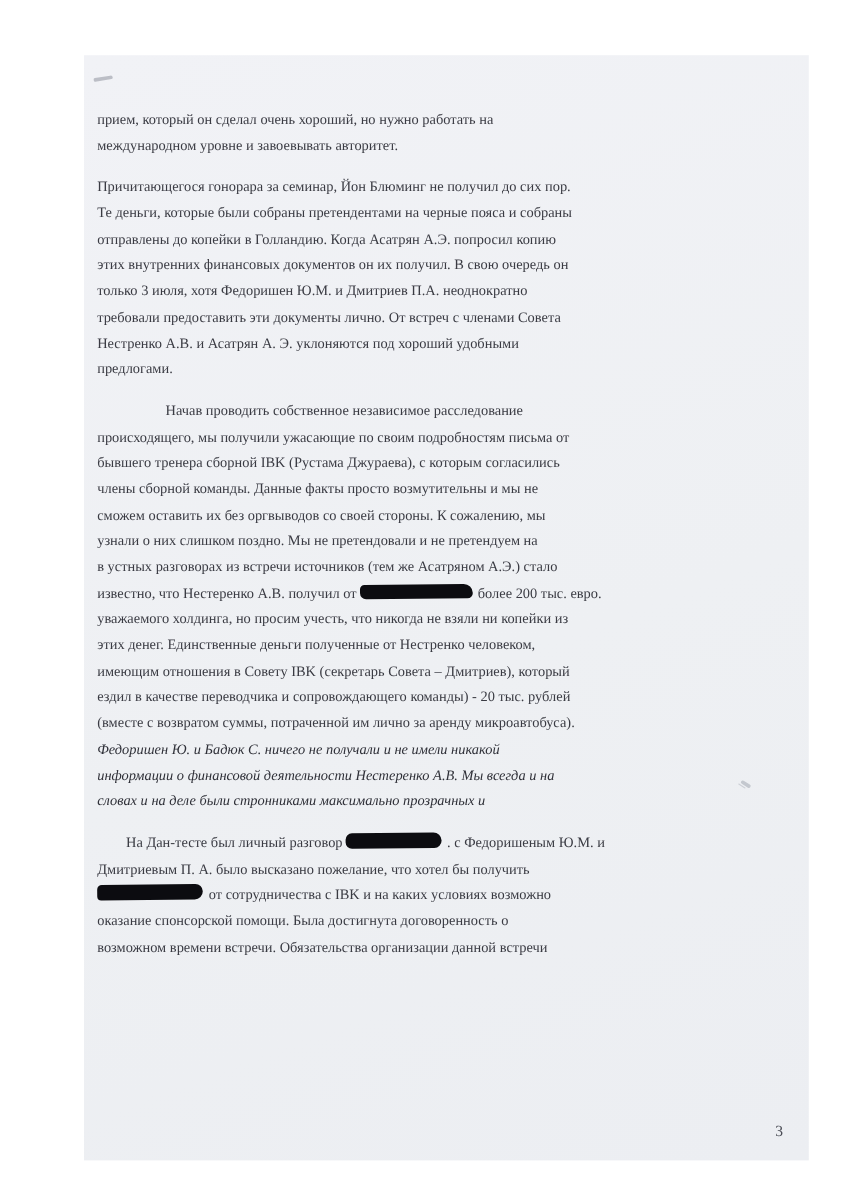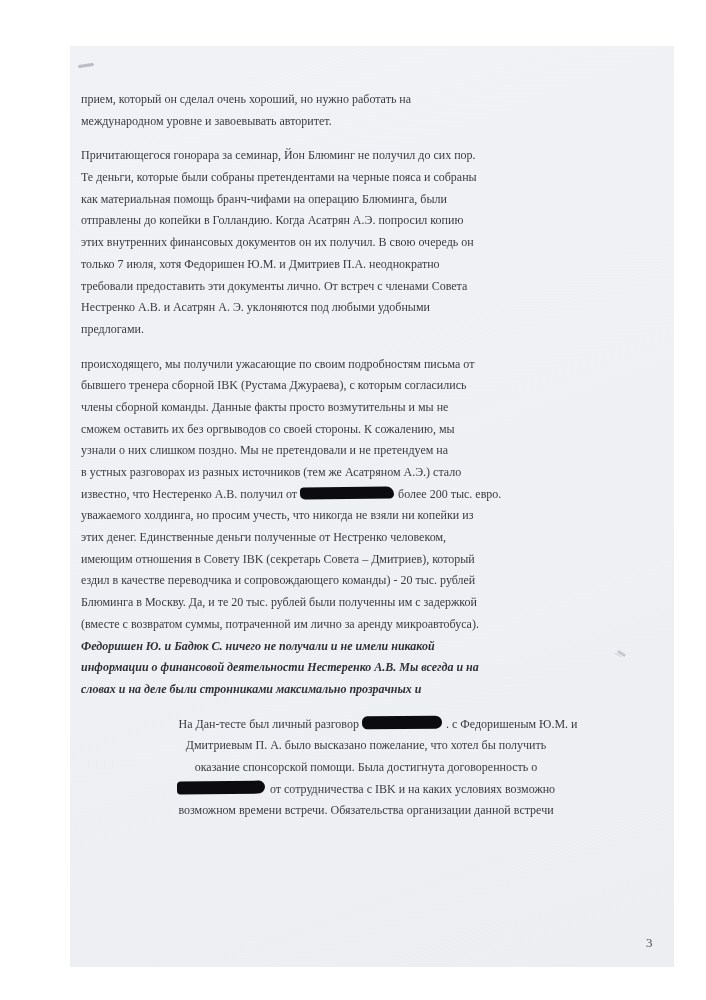--- a/index.html
+++ b/index.html
@@ -20,23 +20,23 @@
   .text-block {
     position: absolute;
     left: 11px; top: 21px;
     width: 570px;
     color: #3a3b43;
     font-size: 12px;
     line-height: 21.7px;
     margin-top: 22px;
   }
   .para { margin: 0 0 13px 0; }
-  .para:last-child { margin-bottom: 0; text-align: center; }
+  .para:last-child { margin-bottom: 0; }
   .ln { white-space: nowrap; height: 21.7px; }
-  .bi { font-weight: bold; font-style: italic; color: #2f3038; }
+  .bi { font-weight: normal; font-style: italic; color: #2f3038; }
   .ind1 { padding-left: 57px; }
   .ind2 { padding-left: 24px; }
   .redaction {
     display: inline-block;
     background: #0c0c10;
     vertical-align: -1px;
     margin: 0 4px 0 3px;
     transform: rotate(-0.6deg);
   }
   .redaction.tight-left { margin-left: 1px; }
@@ -78,58 +78,57 @@
   <div class="text-block">
 
     <div class="para">
       <div class="ln">прием, который он сделал очень хороший, но нужно работать на</div>
       <div class="ln">международном уровне и завоевывать авторитет.</div>
     </div>
 
     <div class="para">
       <div class="ln">Причитающегося гонорара за семинар, Йон Блюминг не получил до сих пор.</div>
       <div class="ln">Те деньги, которые были собраны претендентами на черные пояса и собраны</div>
-      <div class="ln">как материальная помощь бранч-чифами на операцию Блюминга, были</div>
       <div class="ln">отправлены до копейки в Голландию. Когда Асатрян А.Э. попросил копию</div>
       <div class="ln">этих внутренних финансовых документов он их получил. В свою очередь он</div>
-      <div class="ln">только 7 июля, хотя Федоришен Ю.М. и Дмитриев П.А. неоднократно</div>
+      <div class="ln">только 3 июля, хотя Федоришен Ю.М. и Дмитриев П.А. неоднократно</div>
       <div class="ln">требовали предоставить эти документы лично. От встреч с членами Совета</div>
-      <div class="ln">Нестренко А.В. и Асатрян А. Э. уклоняются под любыми удобными</div>
+      <div class="ln">Нестренко А.В. и Асатрян А. Э. уклоняются под хороший удобными</div>
       <div class="ln">предлогами.</div>
     </div>
 
     <div class="para">
+      <div class="ln ind1">Начав проводить собственное независимое расследование</div>
       <div class="ln">происходящего, мы получили ужасающие по своим подробностям письма от</div>
       <div class="ln">бывшего тренера сборной IBK (Рустама Джураева), с которым согласились</div>
       <div class="ln">члены сборной команды.  Данные факты просто возмутительны и мы не</div>
       <div class="ln">сможем оставить их без оргвыводов со своей стороны. К сожалению, мы</div>
       <div class="ln">узнали о них слишком поздно. Мы не претендовали и не претендуем на</div>
-      <div class="ln">в устных разговорах из разных источников (тем же Асатряном А.Э.) стало</div>
+      <div class="ln">в устных разговорах из встречи источников (тем же Асатряном А.Э.) стало</div>
       <div class="ln">
         <span>известно, что Нестеренко А.В. получил от</span><span class="redaction" style="width:94px;height:12px;border-radius:6px 12px 7px 8px"></span><span>более 200 тыс. евро.</span>
       </div>
       <div class="ln">уважаемого холдинга, но просим учесть, что никогда не взяли ни копейки из</div>
       <div class="ln">этих денег. Единственные деньги полученные от Нестренко человеком,</div>
       <div class="ln">имеющим отношения в Совету IBK (секретарь Совета – Дмитриев), который</div>
       <div class="ln">ездил в качестве переводчика и сопровождающего команды) -  20 тыс. рублей</div>
-      <div class="ln">Блюминга в Москву. Да, и те 20 тыс. рублей были полученны им с задержкой</div>
       <div class="ln">(вместе с возвратом суммы, потраченной им лично за аренду микроавтобуса).</div>
       <div class="ln bi">Федоришен Ю. и Бадюк С. ничего не получали и не имели никакой</div>
       <div class="ln bi">информации о финансовой деятельности Нестеренко А.В. Мы всегда и на</div>
       <div class="ln bi">словах и на деле были стронниками максимально прозрачных и</div>
     </div>
 
     <div class="para">
       <div class="ln ind2">
         <span>На Дан-тесте был личный разговор</span><span class="redaction" style="width:80px;height:13px;border-radius:7px 9px 8px 7px"></span><span>. с Федоришеным Ю.М. и</span>
       </div>
       <div class="ln">Дмитриевым П. А. было высказано пожелание, что хотел бы получить</div>
-      <div class="ln">оказание спонсорской помощи. Была достигнута договоренность о</div>
       <div class="ln">
         <span class="redaction lead" style="width:88px;height:13px;border-radius:7px 11px 12px 6px"></span><span>от сотрудничества с IBK и на каких условиях возможно</span>
       </div>
+      <div class="ln">оказание спонсорской помощи. Была достигнута договоренность о</div>
       <div class="ln">возможном времени встречи. Обязательства организации данной встречи</div>
     </div>
 
   </div>
 
   <div class="page-number">3</div>
 </div>
 
 </body></html>

